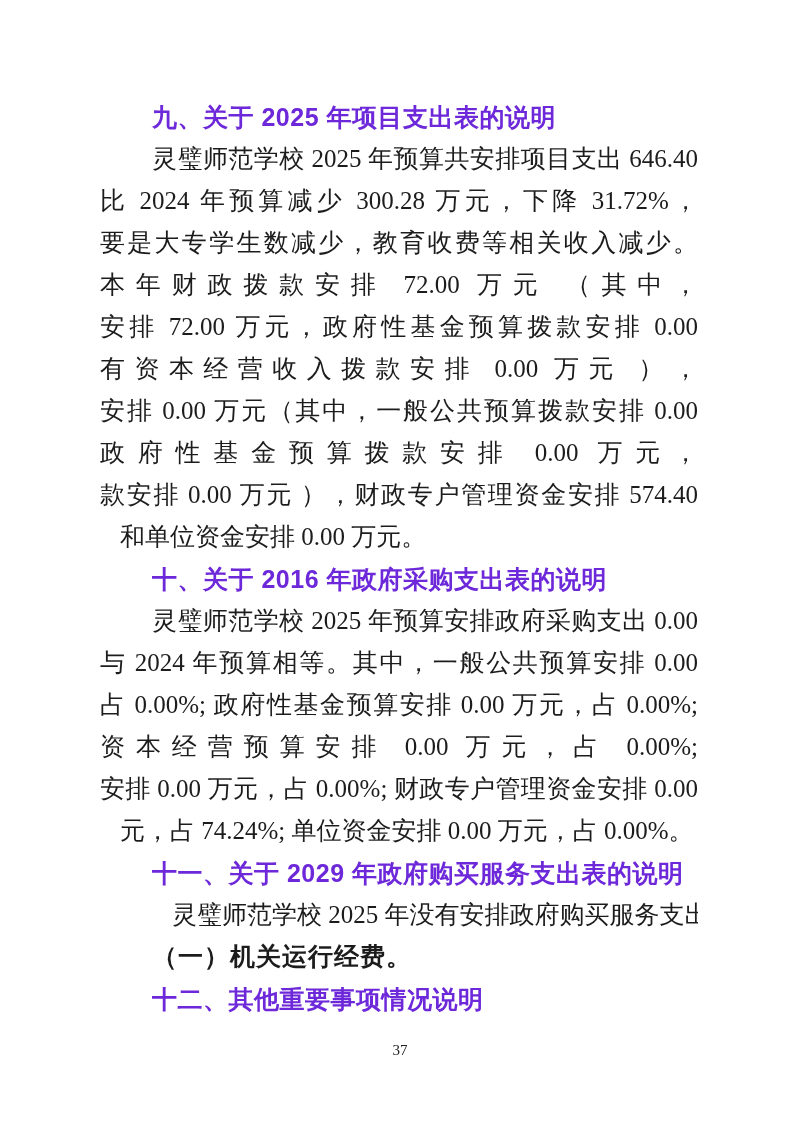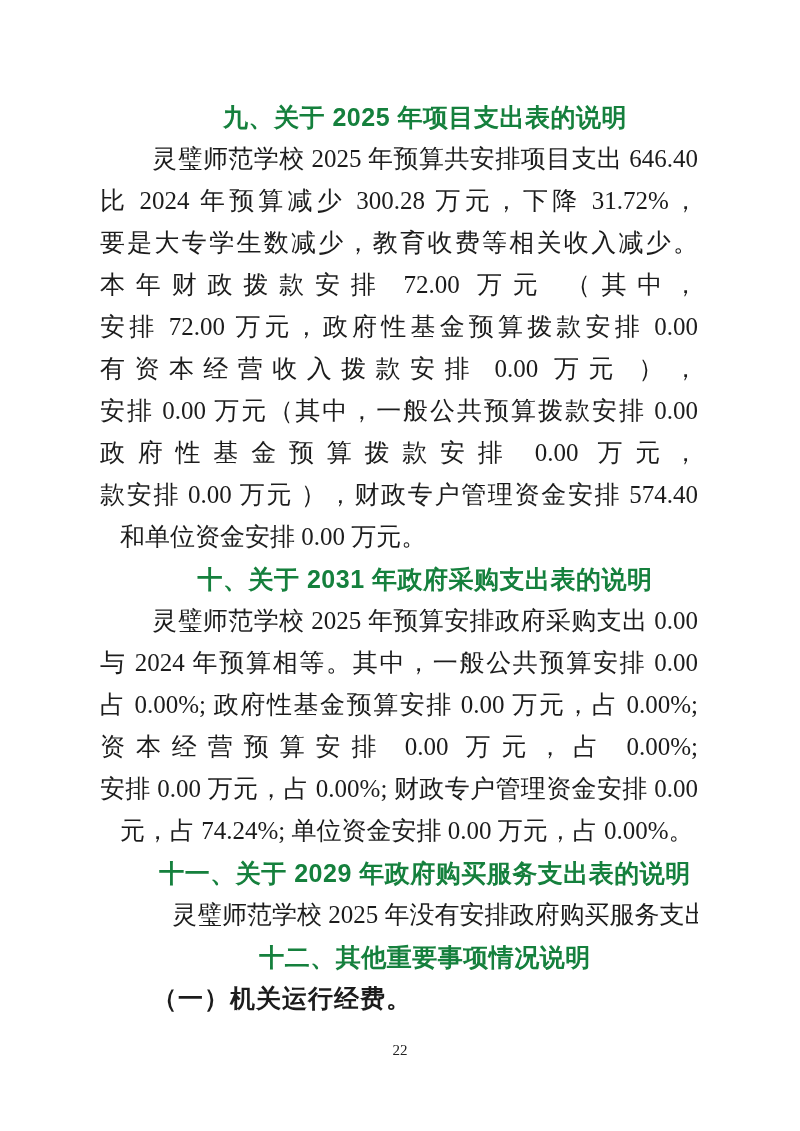--- a/index.html
+++ b/index.html
@@ -38,23 +38,22 @@
   }
   
   .e {
     text-align: left;
     margin-left: 20px;
   }
   
   .h {
     font-family: "Liberation Sans", "DejaVu Sans", sans-serif;
     font-weight: 700;
-    color: #15803d;
+    color: #6d28d9;
     letter-spacing: 0.5px;
-    text-align: center;
   }
   
   .k {
     font-weight: 600;
     letter-spacing: 1px;
   }
   
   .ind {
     text-indent: 52px;
   }
@@ -77,26 +76,26 @@
   <div class="line j ind">灵璧师范学校 2025 年预算共安排项目支出 646.40 万元，</div>
   <div class="line j">比 2024 年预算减少 300.28 万元，下降 31.72%，下降原因主</div>
   <div class="line j">要是大专学生数减少，教育收费等相关收入减少。主要包括:</div>
   <div class="line j">本年财政拨款安排 72.00 万元 （其中，一般公共预算拨款</div>
   <div class="line j">安排 72.00 万元，政府性基金预算拨款安排 0.00 万元，国</div>
   <div class="line j">有资本经营收入拨款安排 0.00 万元 ），财政拨款结转结余</div>
   <div class="line j">安排 0.00 万元（其中，一般公共预算拨款安排 0.00 万元，</div>
   <div class="line j">政府性基金预算拨款安排 0.00 万元，国有资本经营收入拨</div>
   <div class="line j">款安排 0.00 万元 ），财政专户管理资金安排 574.40 万元</div>
   <div class="line e">和单位资金安排 0.00 万元。</div>
-  <div class="line h ind">十、关于 2031 年政府采购支出表的说明</div>
+  <div class="line h ind">十、关于 2016 年政府采购支出表的说明</div>
   <div class="line j ind">灵璧师范学校 2025 年预算安排政府采购支出 0.00 万元，</div>
   <div class="line j">与 2024 年预算相等。其中，一般公共预算安排 0.00 万元，</div>
   <div class="line j">占 0.00%; 政府性基金预算安排 0.00 万元，占 0.00%; 国有</div>
   <div class="line j">资本经营预算安排 0.00 万元，占 0.00%; 社会保险基金预算</div>
   <div class="line j">安排 0.00 万元，占 0.00%; 财政专户管理资金安排 0.00 万</div>
   <div class="line e">元，占 74.24%; 单位资金安排 0.00 万元，占 0.00%。</div>
   <div class="line h ind">十一、关于 2029 年政府购买服务支出表的说明</div>
   <div class="line e ind">灵璧师范学校 2025 年没有安排政府购买服务支出。</div>
+  <div class="line k ind">（一）机关运行经费。</div>
   <div class="line h ind">十二、其他重要事项情况说明</div>
-  <div class="line k ind">（一）机关运行经费。</div>
 </div>
 
-<div class="page-number">22</div>
+<div class="page-number">37</div>
 
 </body></html>

